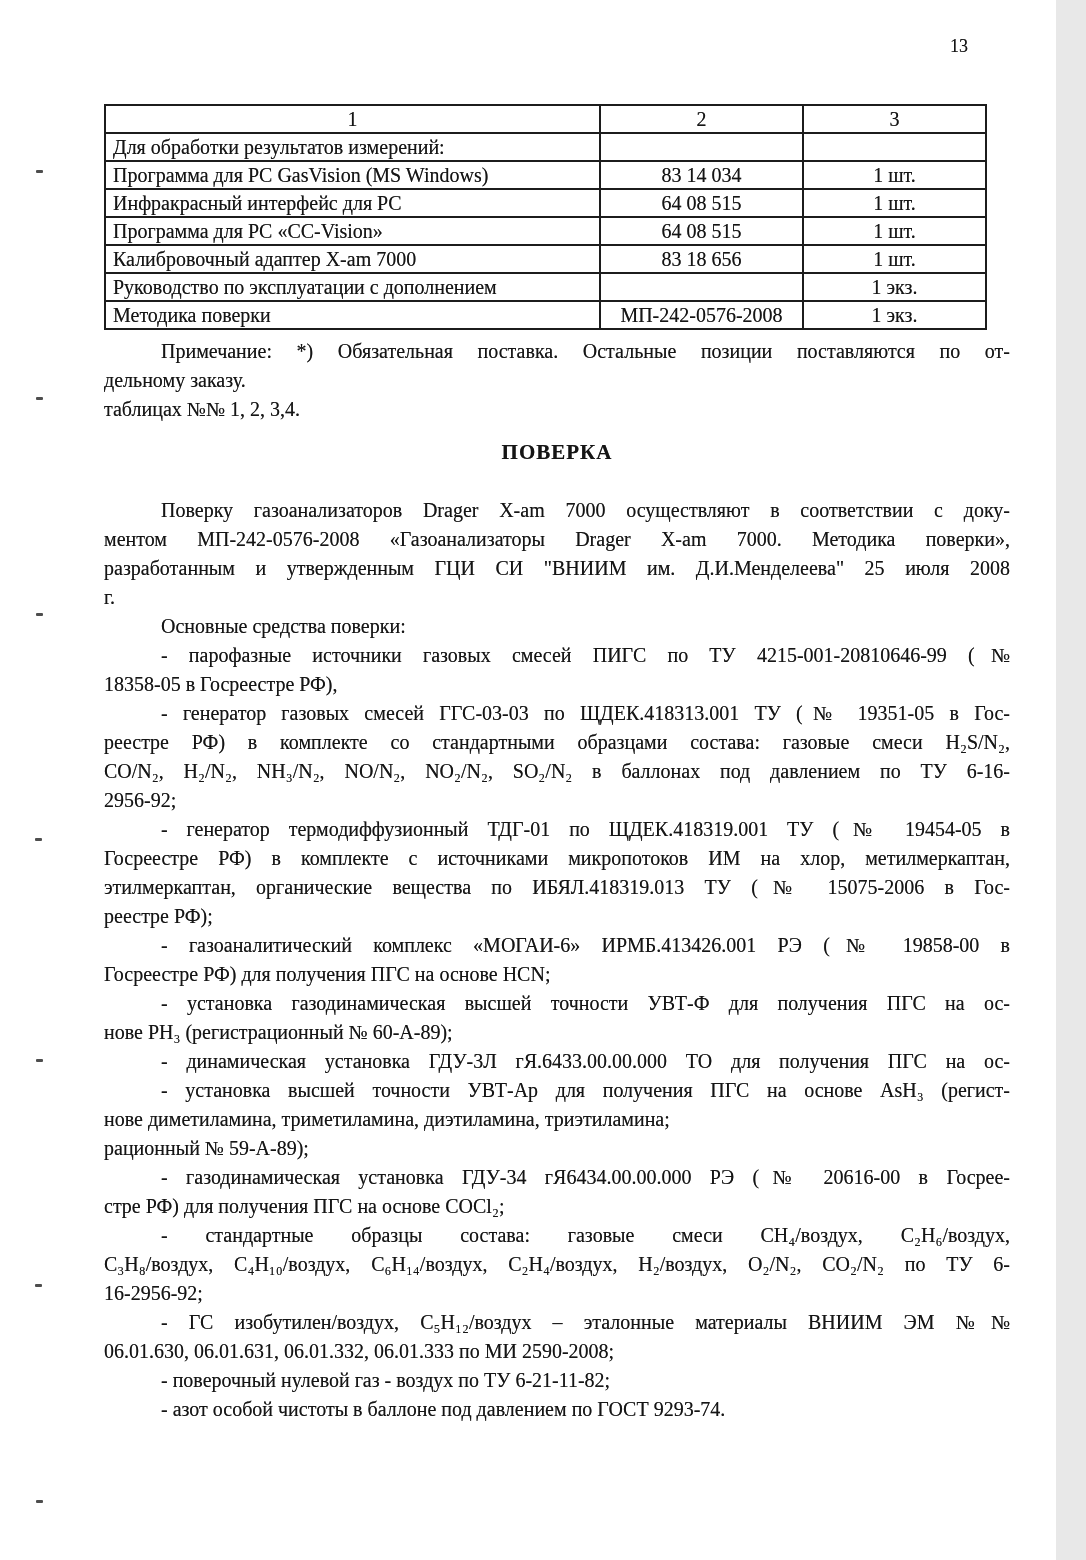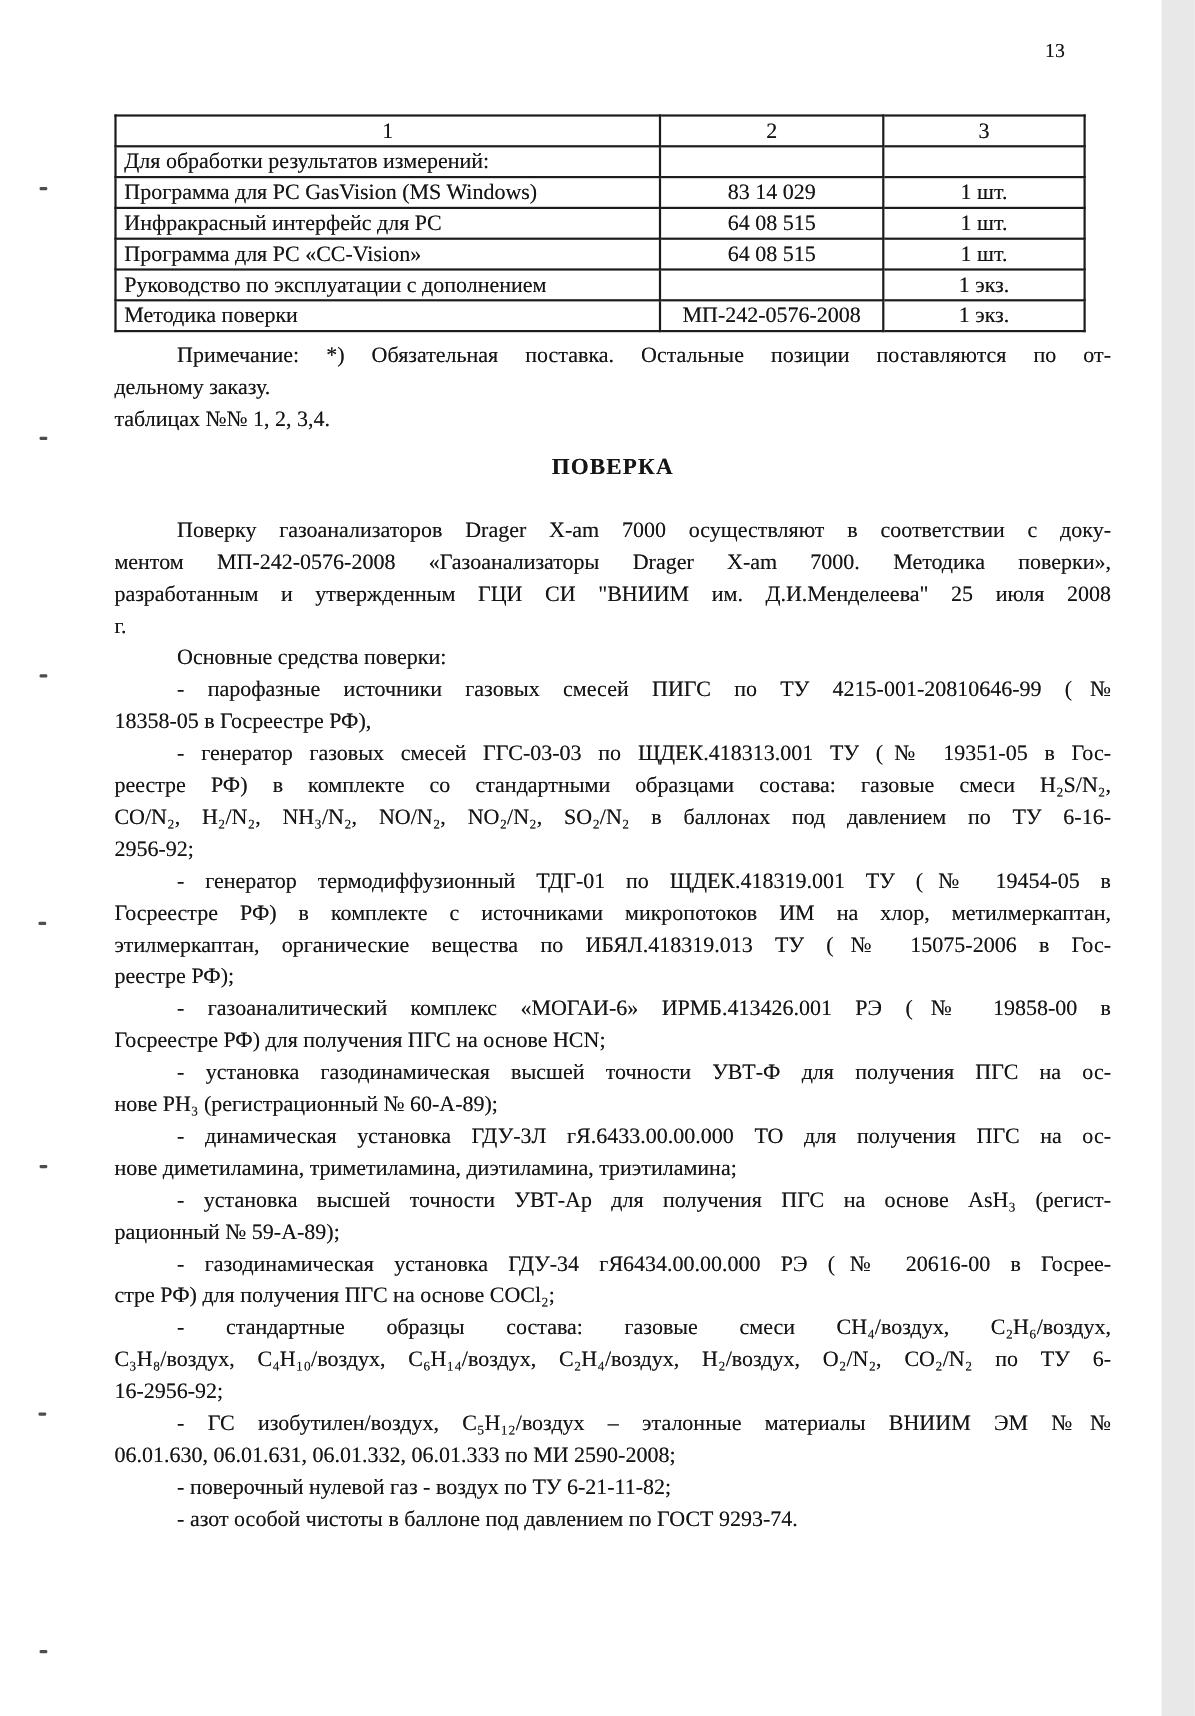--- a/index.html
+++ b/index.html
@@ -54,31 +54,36 @@
         <td class="c">2</td>
         <td class="c">3</td>
       </tr>
       <tr>
         <td>Для обработки результатов измерений:</td>
         <td class="c"></td>
         <td class="c"></td>
       </tr>
       <tr>
         <td>Программа для PC  GasVision  (MS Windows)</td>
-        <td class="c">83 14 029</td>
+        <td class="c">83 14 034</td>
         <td class="c">1 шт.</td>
       </tr>
       <tr>
         <td>Инфракрасный интерфейс  для PC</td>
         <td class="c">64 08 515</td>
         <td class="c">1 шт.</td>
       </tr>
       <tr>
         <td>Программа для PC  «CC-Vision»</td>
         <td class="c">64 08 515</td>
+        <td class="c">1 шт.</td>
+      </tr>
+      <tr>
+        <td>Калибровочный адаптер   X-am 7000</td>
+        <td class="c">83 18 656</td>
         <td class="c">1 шт.</td>
       </tr>
       <tr>
         <td>Руководство по эксплуатации с дополнением</td>
         <td class="c"></td>
         <td class="c">1 экз.</td>
       </tr>
       <tr>
         <td>Методика поверки</td>
         <td class="c">МП-242-0576-2008</td>
@@ -109,22 +114,22 @@
       <div class="ln">2956-92;</div>
       <div class="ln i j">- генератор термодиффузионный ТДГ-01 по ЩДЕК.418319.001 ТУ (№ 19454-05 в</div>
       <div class="ln j">Госреестре РФ) в комплекте с источниками микропотоков ИМ на хлор, метилмеркаптан,</div>
       <div class="ln j">этилмеркаптан, органические вещества по ИБЯЛ.418319.013 ТУ (№ 15075-2006 в Гос-</div>
       <div class="ln">реестре РФ);</div>
       <div class="ln i j">- газоаналитический комплекс «МОГАИ-6» ИРМБ.413426.001 РЭ (№ 19858-00 в</div>
       <div class="ln">Госреестре РФ) для получения ПГС на основе HCN;</div>
       <div class="ln i j">- установка газодинамическая высшей точности УВТ-Ф для получения ПГС на ос-</div>
       <div class="ln">нове PH₃ (регистрационный № 60-А-89);</div>
       <div class="ln i j">- динамическая установка ГДУ-3Л гЯ.6433.00.00.000 ТО для получения ПГС на ос-</div>
+      <div class="ln i j">- установка высшей точности УВТ-Ар для получения ПГС на основе AsH₃ (регист-</div>
       <div class="ln">нове диметиламина, триметиламина, диэтиламина, триэтиламина;</div>
-      <div class="ln i j">- установка высшей точности УВТ-Ар для получения ПГС на основе AsH₃ (регист-</div>
       <div class="ln">рационный № 59-А-89);</div>
       <div class="ln i j">- газодинамическая установка ГДУ-34 гЯ6434.00.00.000 РЭ (№ 20616-00 в Госрее-</div>
       <div class="ln">стре РФ) для получения ПГС на основе COCl₂;</div>
       <div class="ln i j">- стандартные образцы состава: газовые смеси CH₄/воздух, C₂H₆/воздух,</div>
       <div class="ln j">C₃H₈/воздух, C₄H₁₀/воздух, C₆H₁₄/воздух, C₂H₄/воздух, H₂/воздух, O₂/N₂, CO₂/N₂ по ТУ 6-</div>
       <div class="ln">16-2956-92;</div>
       <div class="ln i j">- ГС изобутилен/воздух, C₅H₁₂/воздух – эталонные материалы ВНИИМ ЭМ №№</div>
       <div class="ln">06.01.630, 06.01.631, 06.01.332, 06.01.333 по МИ 2590-2008;</div>
       <div class="ln i">- поверочный нулевой газ - воздух по ТУ 6-21-11-82;</div>
       <div class="ln i">- азот особой чистоты в баллоне под давлением по ГОСТ 9293-74.</div>

